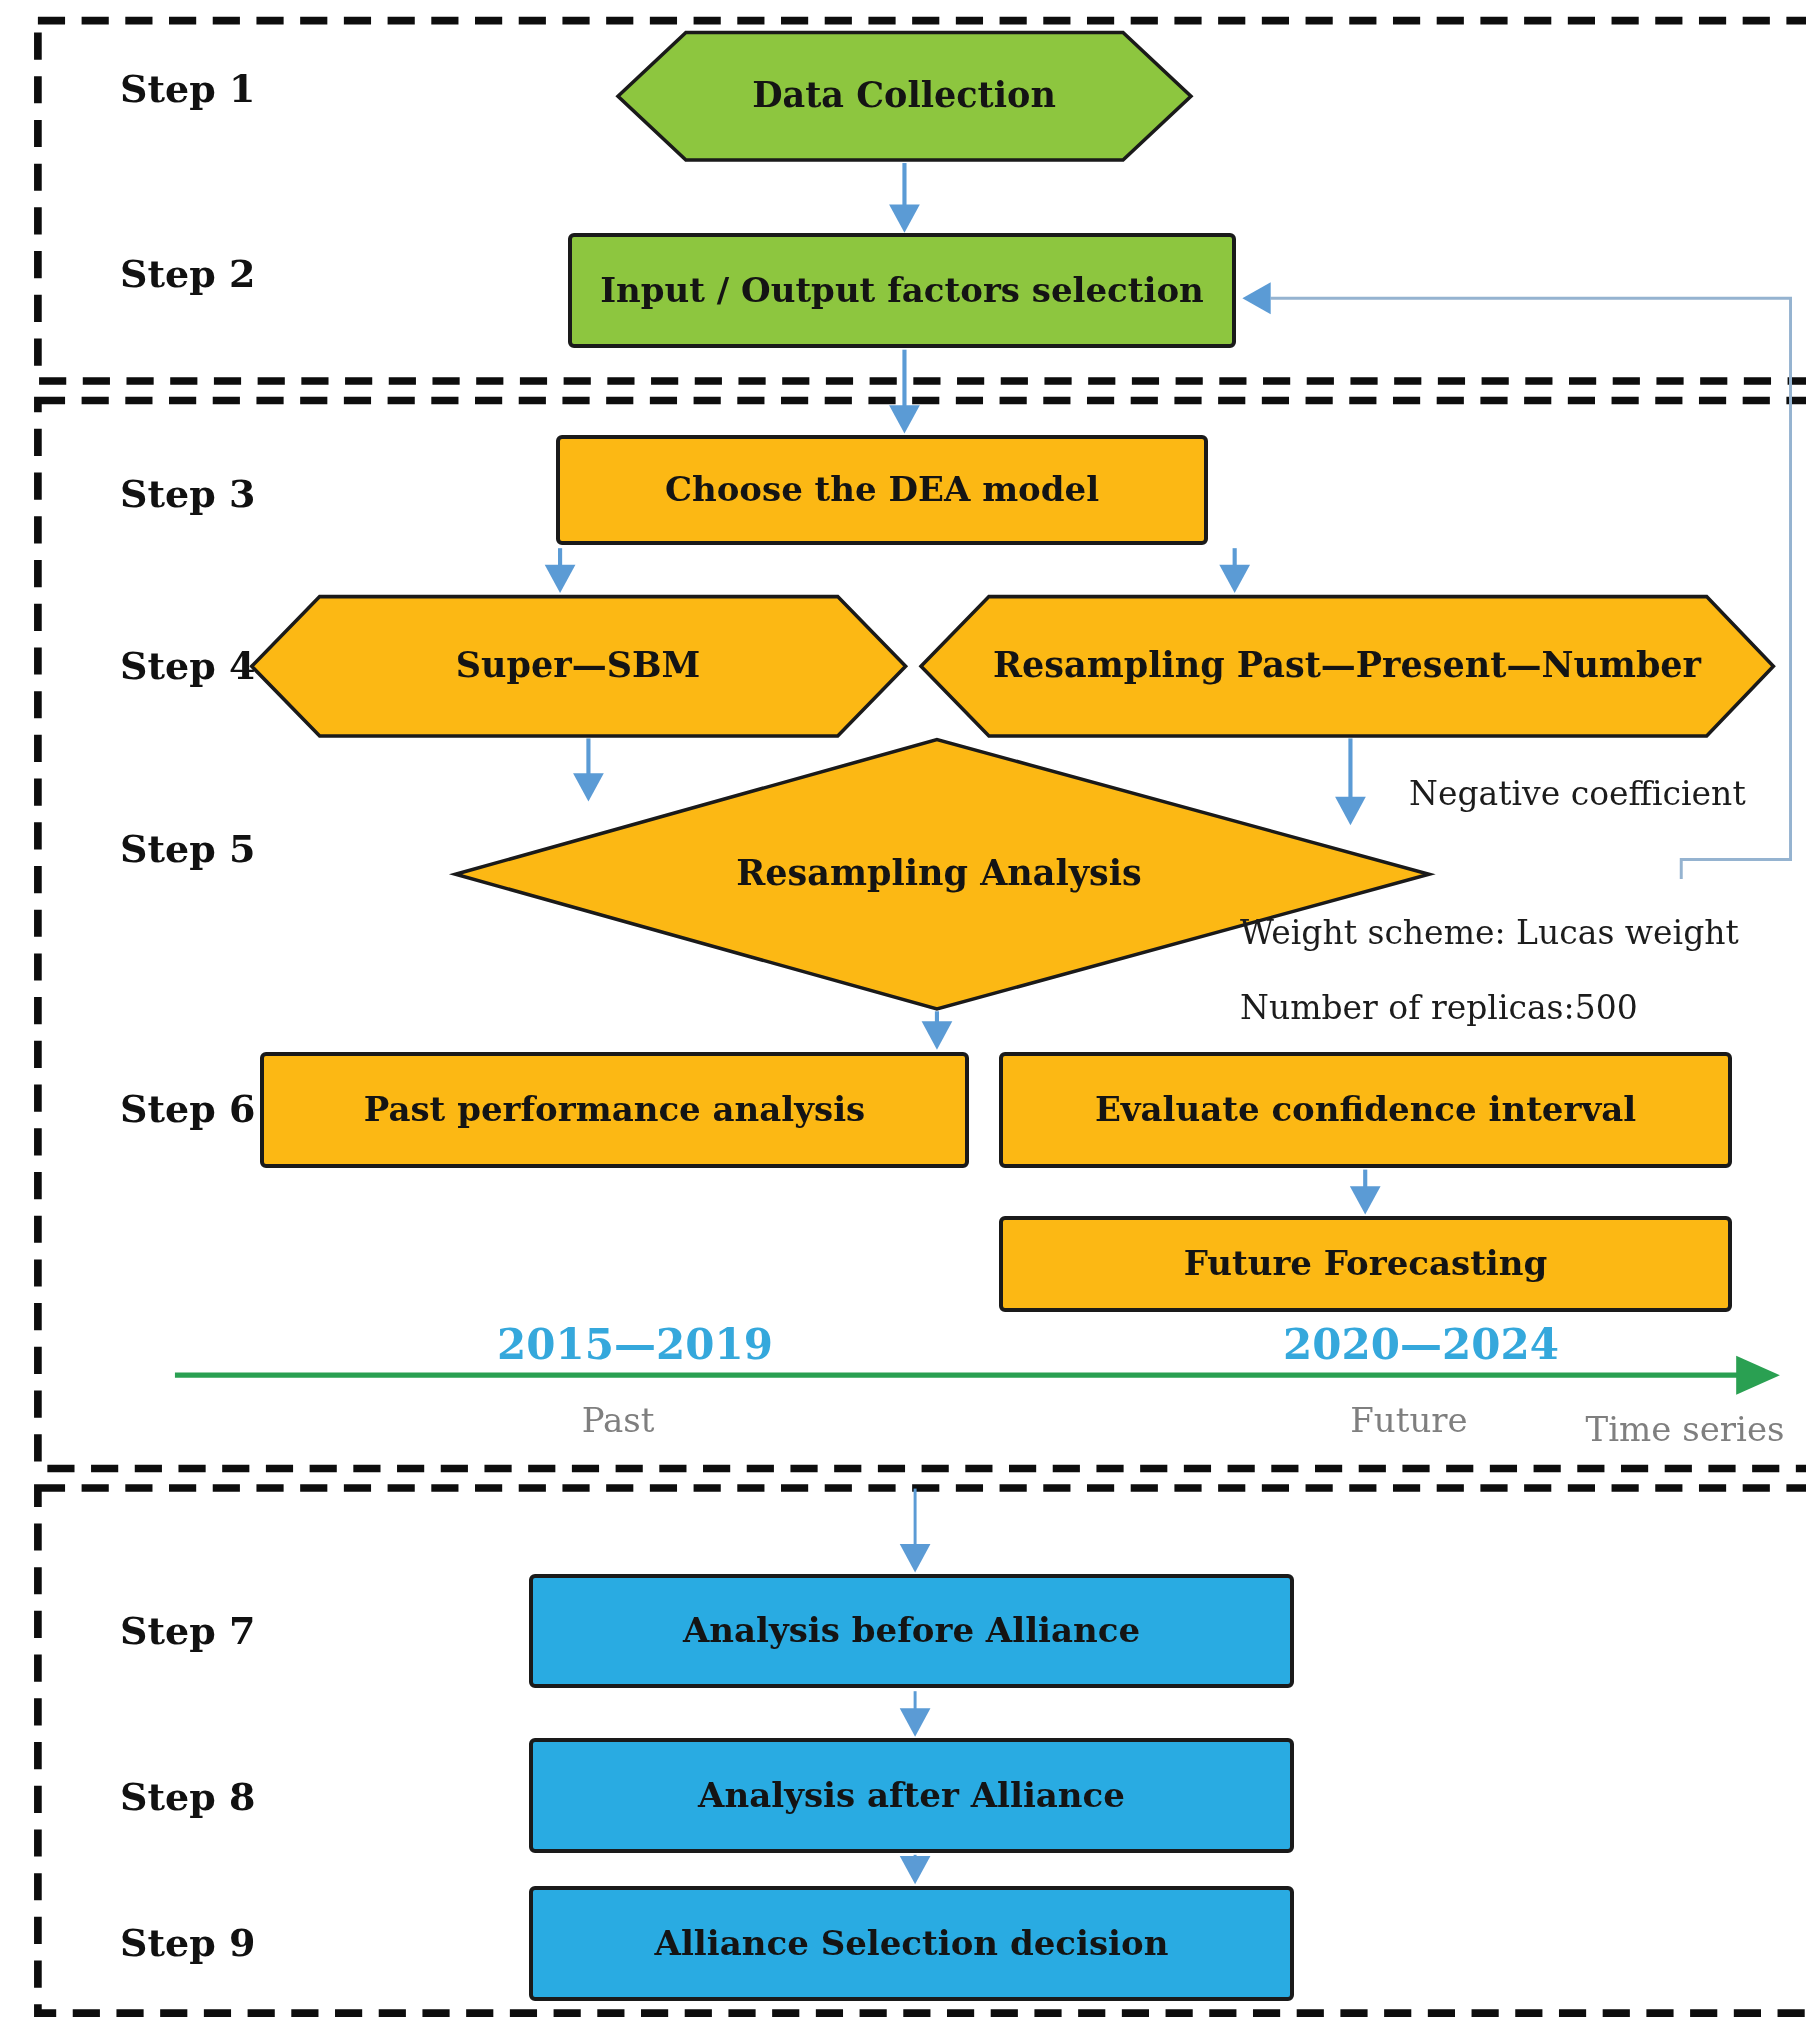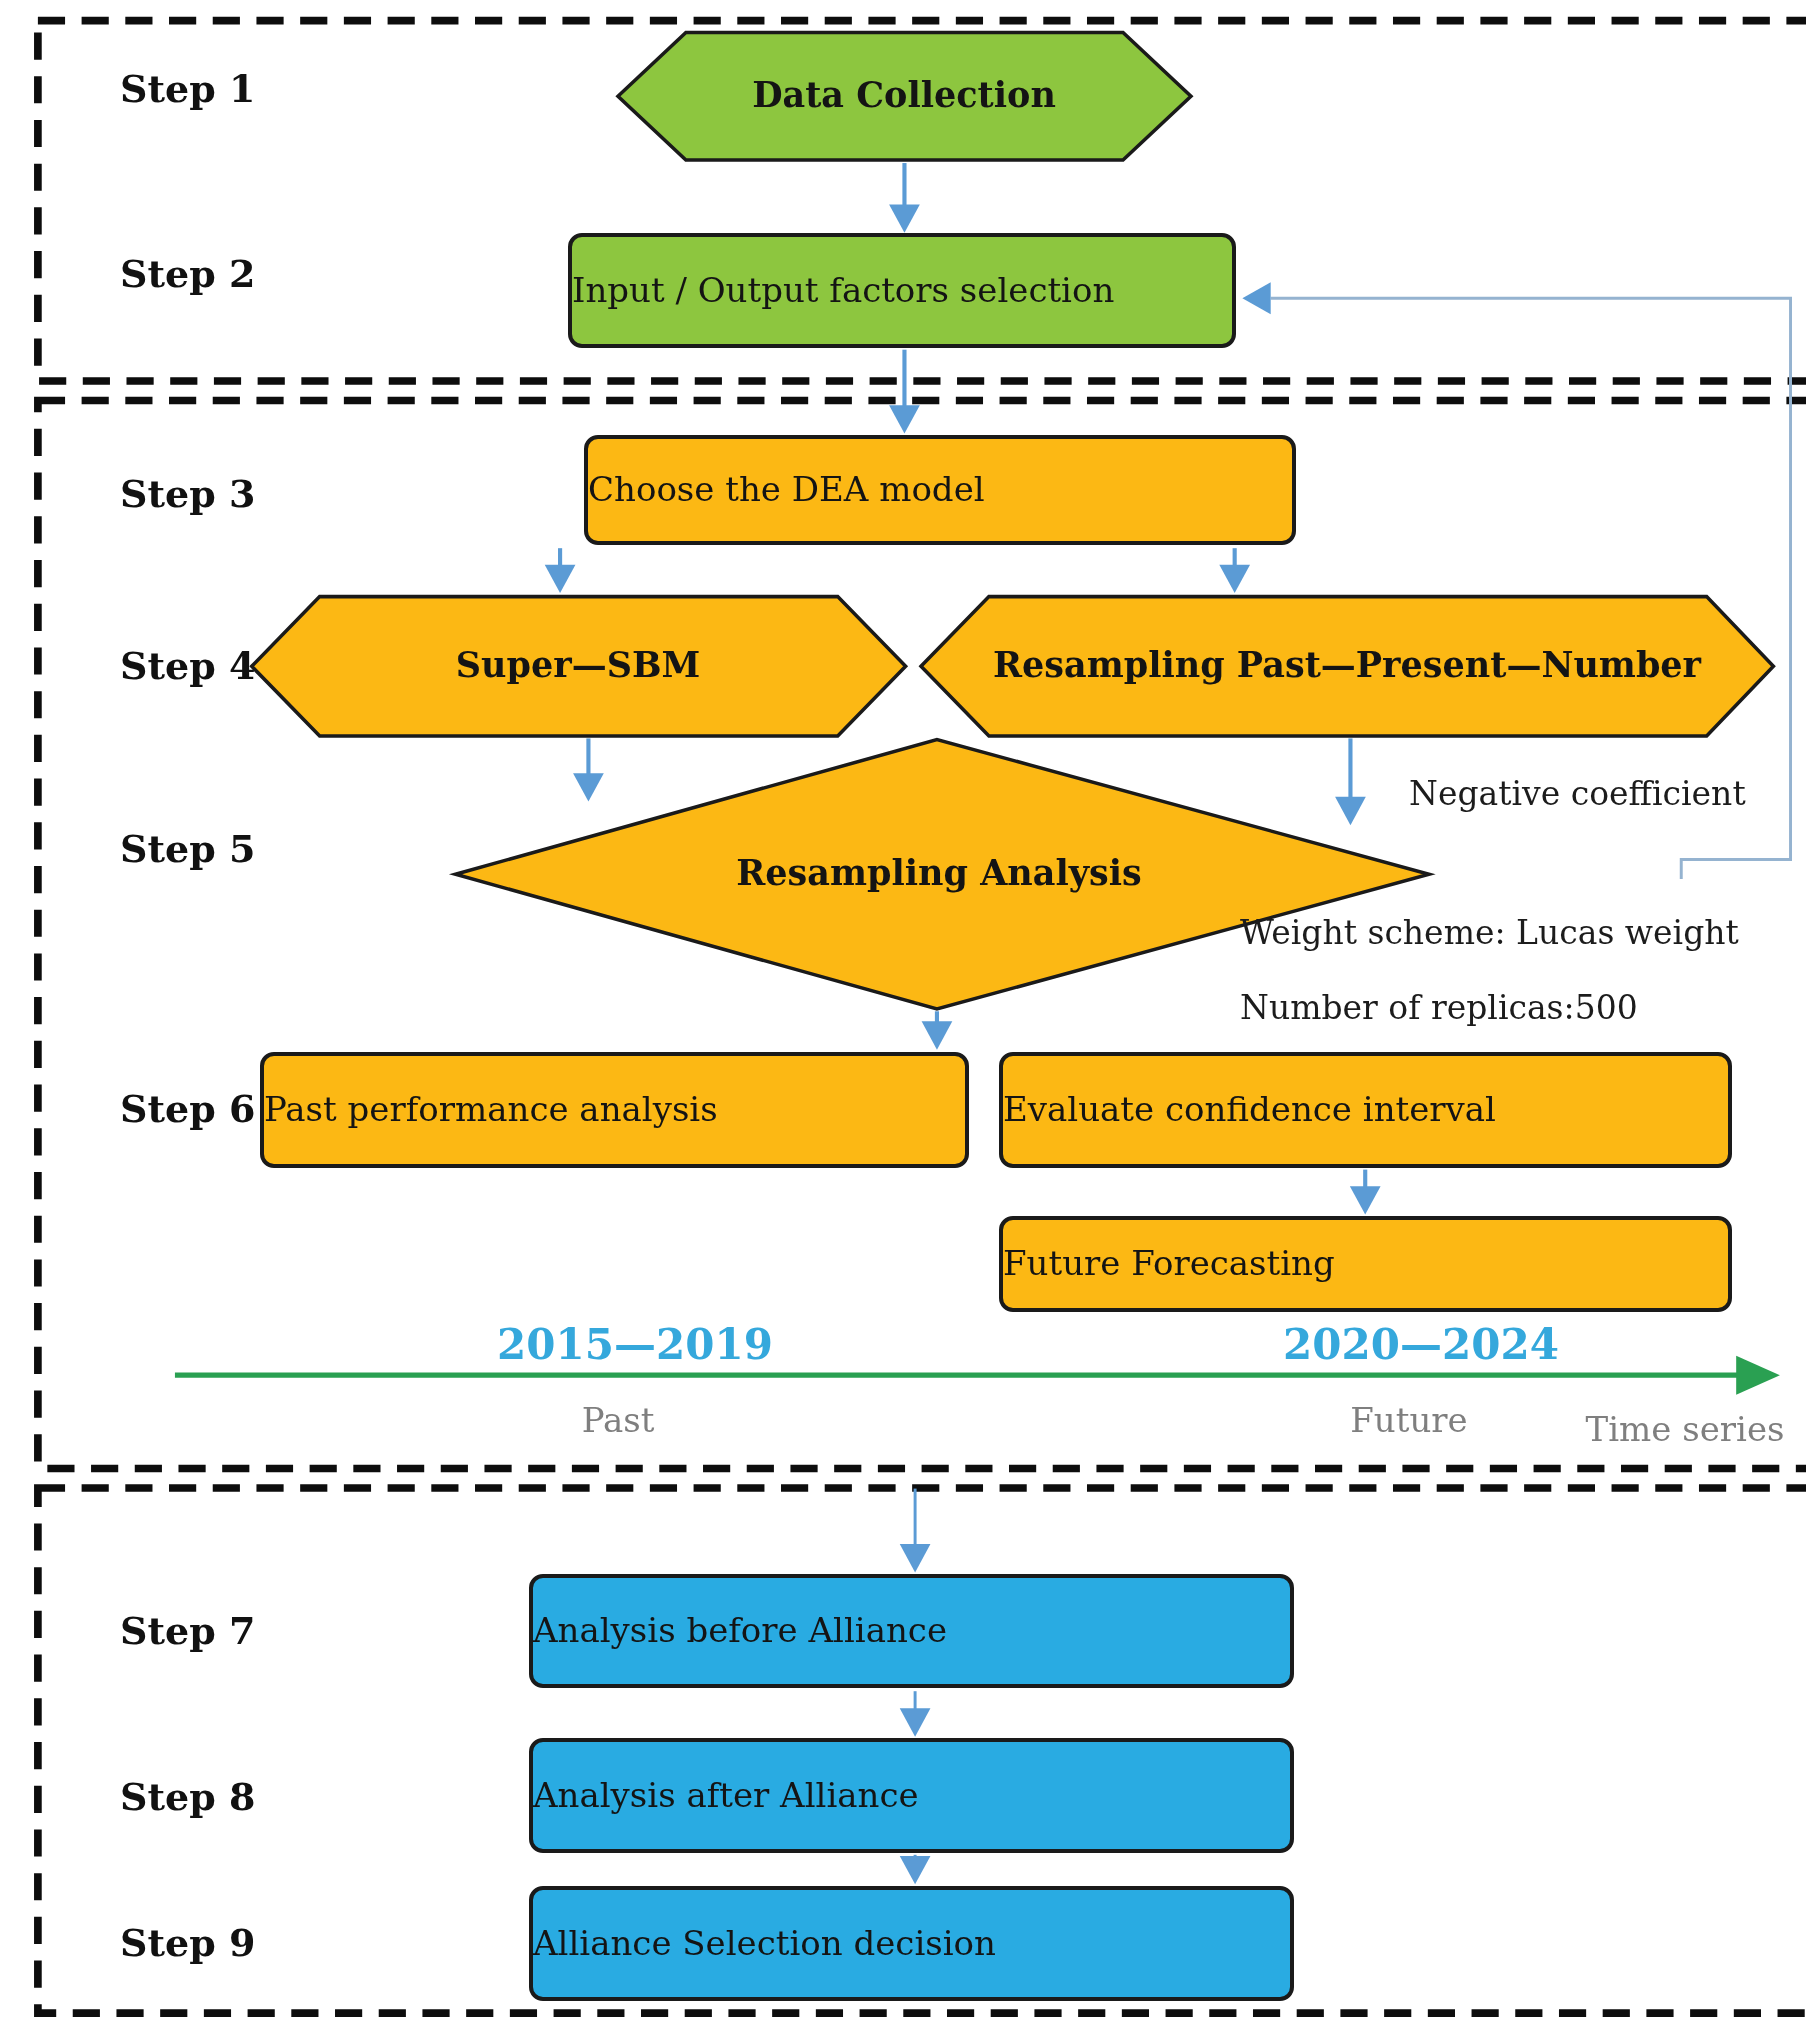--- a/index.html
+++ b/index.html
@@ -20,23 +20,23 @@
   
   .conn{stroke:var(--arrow-blue);stroke-width:7;fill:none;}
   .conn-thin{stroke:var(--arrow-blue);stroke-width:5;fill:none;}
   .conn-head{fill:var(--arrow-blue);stroke:none;}
   .fb{stroke:var(--feedback-line);stroke-width:5;fill:none;}
   .tl{stroke:var(--timeline-green);stroke-width:9;fill:none;}
   .tl-head{fill:var(--timeline-green);stroke:none;}
   
   .node{
     position:absolute;z-index:4;box-sizing:border-box;
-    display:flex;align-items:center;
-    border:4.1px solid var(--shape-stroke);border-radius:14px;
-    font-weight:normal;font-size:34px;color:var(--text-dark);
+    display:flex;align-items:center;justify-content:center;
+    border:4.1px solid var(--shape-stroke);border-radius:6px;
+    font-weight:bold;font-size:34px;color:var(--text-dark);
     text-align:center;line-height:1.15;
   }
   .green{background:var(--green-fill);}
   .orange{background:var(--orange-fill);}
   .blue{background:var(--blue-fill);}
   .shape-label{
     position:absolute;z-index:5;transform:translateX(-50%);
     white-space:nowrap;font-weight:bold;font-size:35px;color:var(--text-dark);
   }
   .step{
@@ -152,21 +152,21 @@
 
   <div class="shape-label" style="left:880px;top:74px">Data Collection</div>
   <div class="shape-label" style="left:554px;top:644px">Super—SBM</div>
   <div class="shape-label" style="left:1323px;top:644px">Resampling Past—Present—Number</div>
   <div class="shape-label" style="left:915px;top:852px">Resampling Analysis</div>
 
   <div class="node green" style="left:544px;top:233px;width:668px;height:115px">
     <span>Input / Output factors selection</span>
   </div>
 
-  <div class="node orange" style="left:560px;top:435px;width:712px;height:110px">
+  <div class="node orange" style="left:532px;top:435px;width:652px;height:110px">
     <span>Choose the DEA model</span>
   </div>
 
   <div class="node orange" style="left:236px;top:1052px;width:709px;height:116px">
     <span>Past performance analysis</span>
   </div>
 
   <div class="node orange" style="left:975px;top:1052px;width:733px;height:116px">
     <span>Evaluate confidence interval</span>
   </div>

